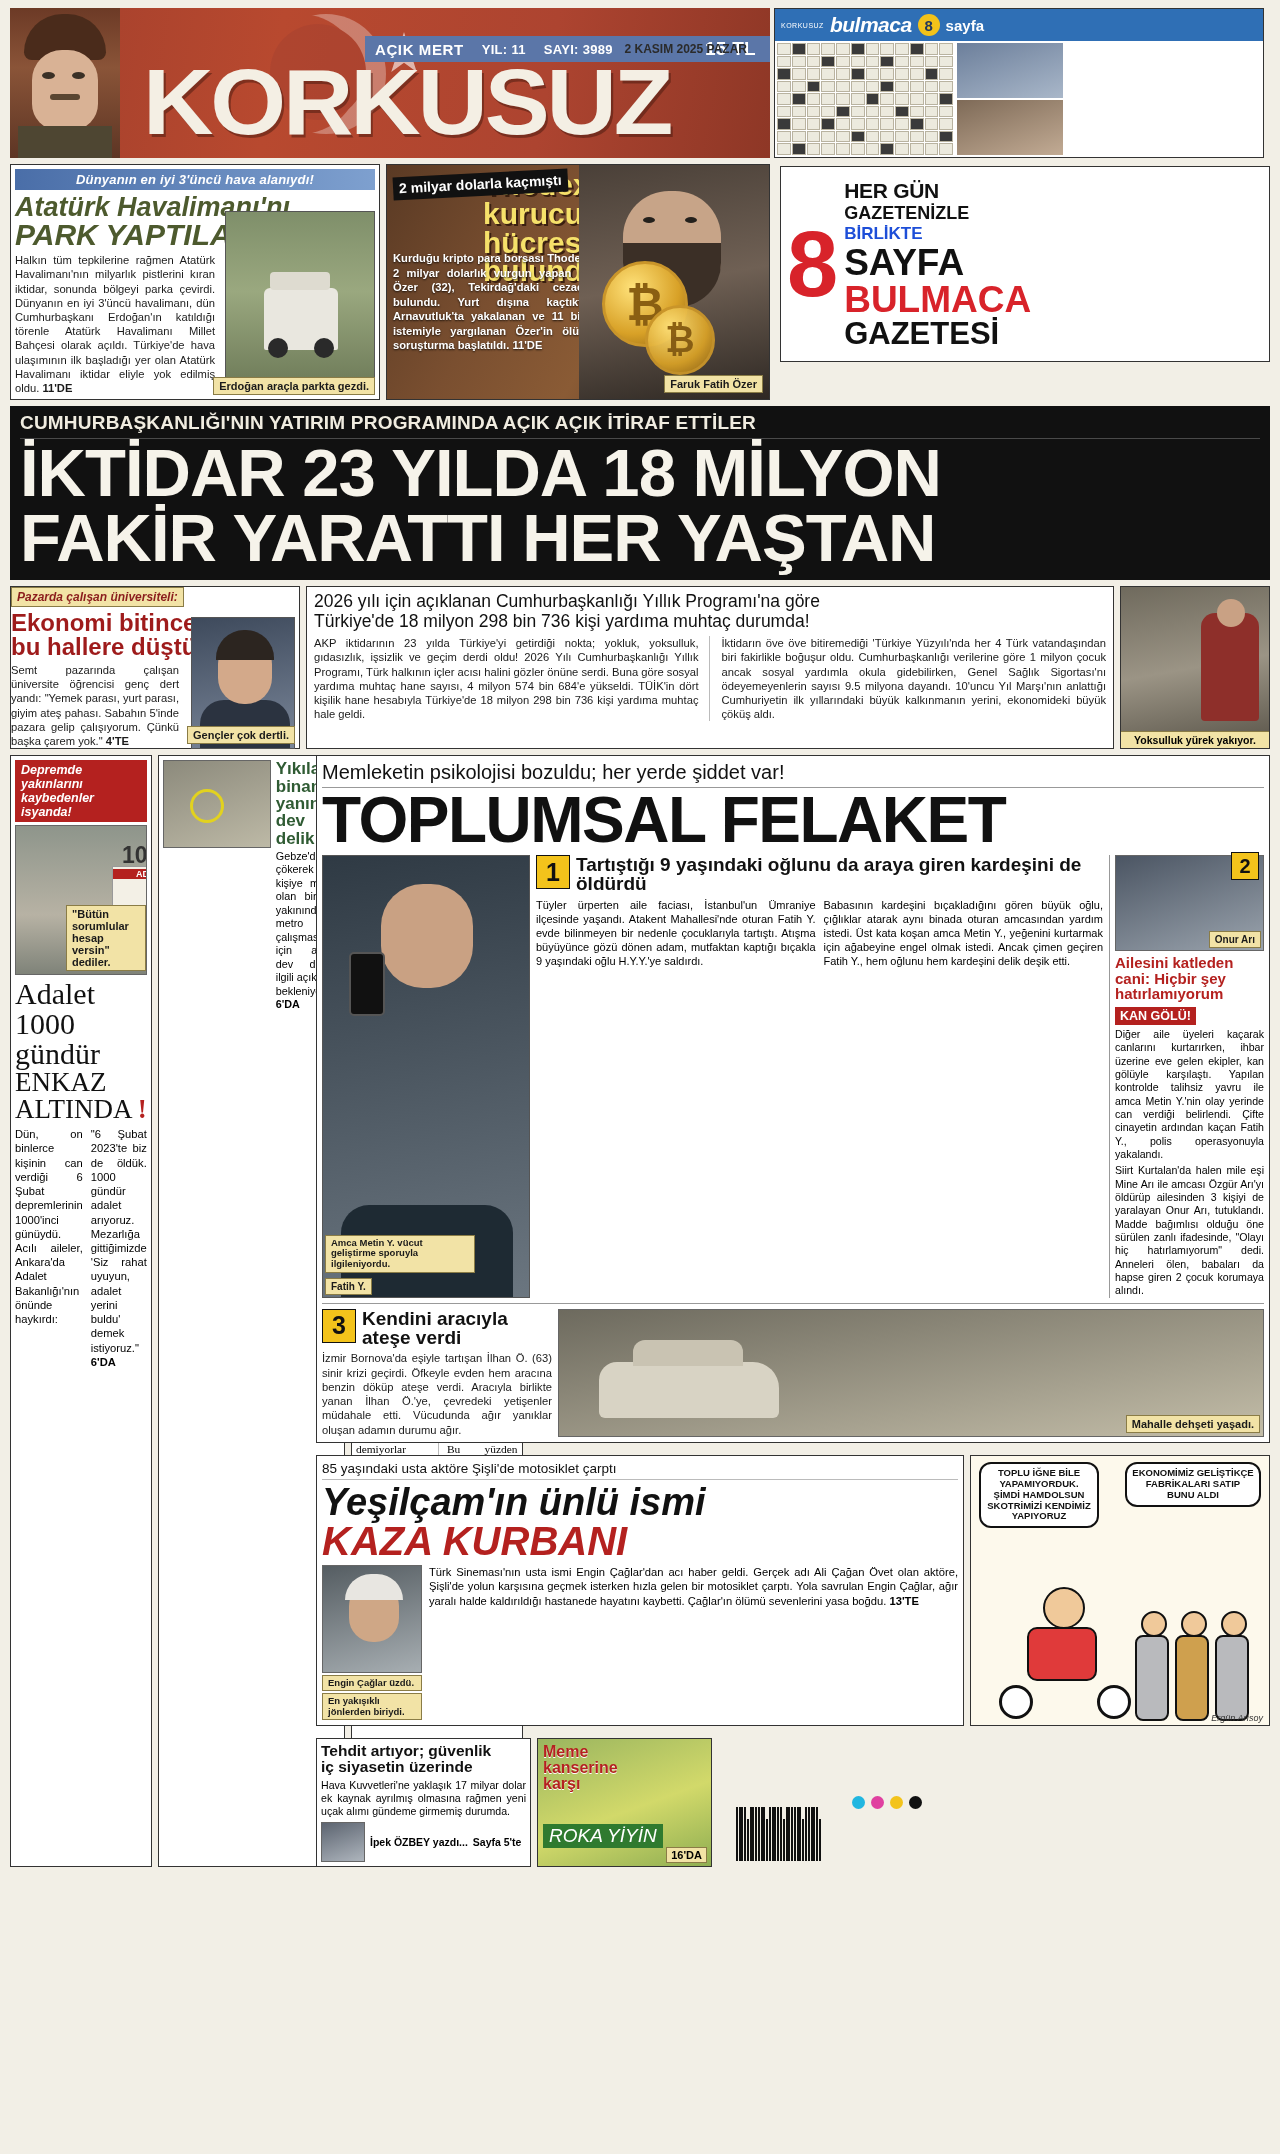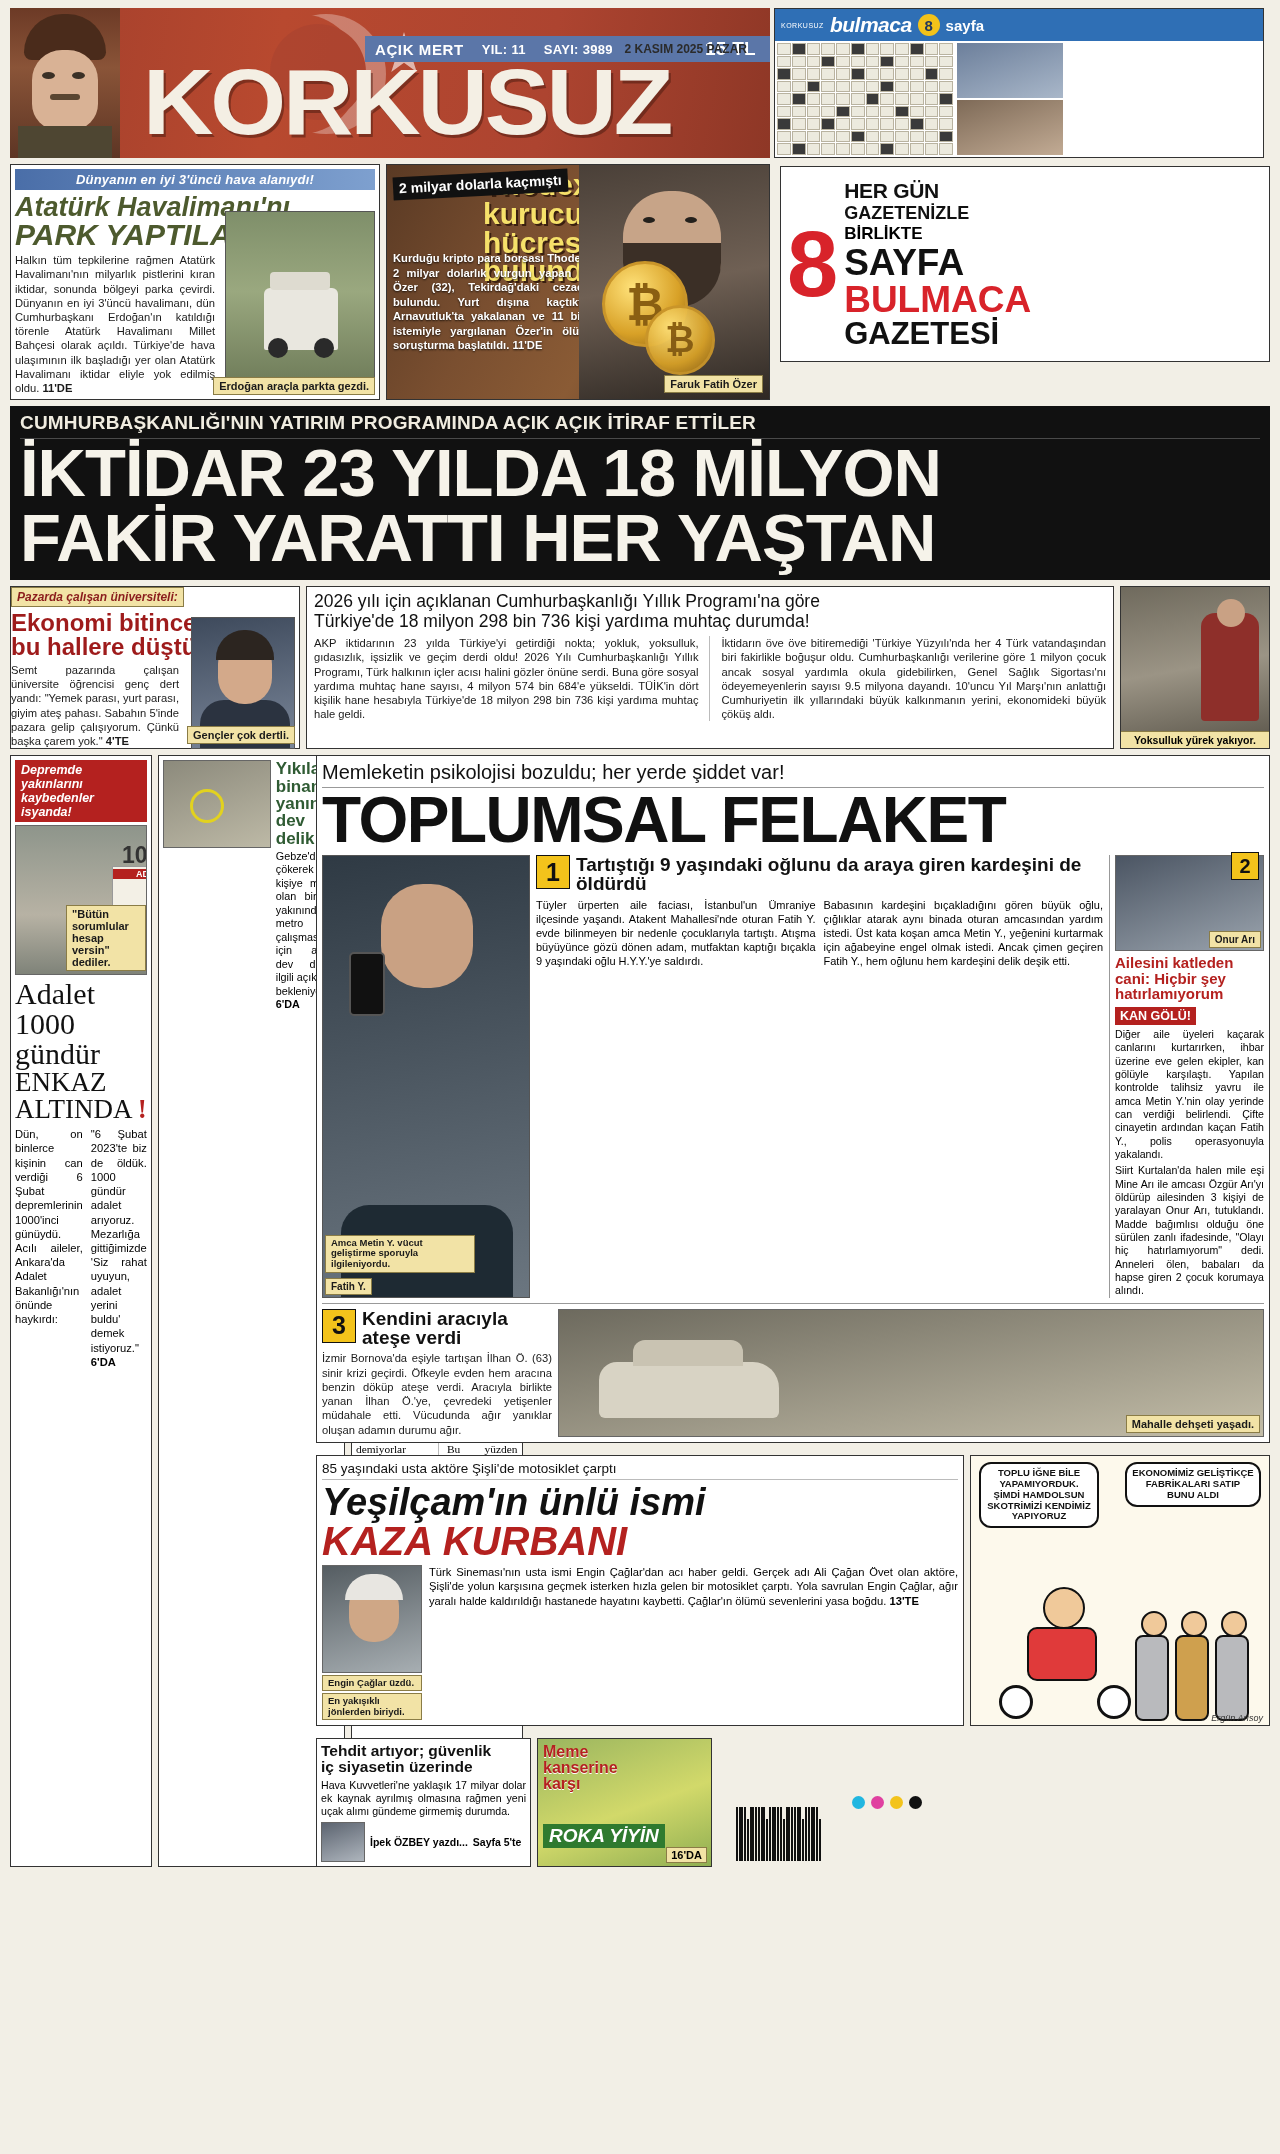--- a/index.html
+++ b/index.html
@@ -113,21 +113,21 @@
     display:flex; align-items:stretch; padding:4px 6px;
   }
   .big8 {
     font-size:92px; font-weight:bold; color:#d8232a; line-height:.92;
     font-family:"Liberation Sans", sans-serif;
     display:flex; align-items:center;
   }
   .promo8-txt{ flex:1; padding-left:6px; display:flex; flex-direction:column; justify-content:center;}
   .promo8-txt .l1{ font-size:21px; font-weight:bold; color:#111; letter-spacing:-.3px;}
   .promo8-txt .l2{ font-size:18px; font-weight:bold; color:#111; }
-  .promo8-txt .l3{ font-size:17px; font-weight:bold; color:#000000; }
+  .promo8-txt .l3{ font-size:17px; font-weight:bold; color:#1d4ed8; }
   .promo8-txt .l4{ font-size:37px; font-weight:bold; color:#111; line-height:1;}
   .promo8-txt .l5{ font-size:37px; font-weight:bold; color:#d8232a; line-height:1;}
   .promo8-txt .l6{ font-size:31px; font-weight:bold; color:#111; line-height:1;}
 
   
   .toprow{ display:flex; gap:6px; margin-top:4px; }
   .story-ataturk{ width:370px; border:1.5px solid #333; background:#fff; position:relative; padding:4px;}
   .kicker-blue{
     background:linear-gradient(90deg,#4a6ea8,#7ea0cf);
     color:#fff; font-weight:bold; font-size:13px; text-align:center;
@@ -321,21 +321,21 @@
   .footrow{ display:flex; gap:6px; margin-top:6px; align-items:stretch;}
   .tehdit{ width:215px; border:1.5px solid #333; background:#fff; padding:4px;}
   .tehdit-hd{ font-size:15.5px; font-weight:bold; color:#111; line-height:1.05;}
   .tehdit-b{ font-size:10.6px; line-height:1.26; margin-top:3px; text-align:justify;}
   .tehdit-f{ display:flex; gap:5px; align-items:center; margin-top:3px;}
   .tehdit-ph{ width:44px;height:40px; background:linear-gradient(160deg,#5c6470,#aeb5bd); border:1px solid #666;}
   .meme{ width:175px; border:1.5px solid #333; position:relative; overflow:hidden;
     background:linear-gradient(160deg,#9ab55f,#d2d96a 55%,#8fae52);}
   .meme-hd{ position:absolute; left:5px; top:5px; font-size:16px; font-weight:bold; color:#b4211f; line-height:1.0;
     text-shadow:0 1px 0 #fff;}
-  .meme-roka{ position:absolute; left:5px; bottom:18px; background:#2f7a2f; color:#fff; font-weight:bold;
+  .meme-roka{ position:absolute; left:5px; bottom:18px; background:#2f7a2f; color:#fff; font-weight:normal;
     font-size:19px; padding:1px 6px; font-style:italic;}
   .meme-pg{ position:absolute; right:4px; bottom:3px; font-size:11px; font-weight:bold; background:#f2e3a6;
     border:1px solid #8a7c46; padding:1px 4px;}
   .barcode{ width:120px; display:flex; align-items:flex-end; justify-content:center; gap:1px; padding-bottom:6px;}
   .barcode i{ display:block; width:2px; height:54px; background:#111;}
   .barcode i.w{ width:4px;} .barcode i.s{ height:42px;}
   .dots{ display:flex; gap:6px; align-items:center; padding-left:8px;}
   .dots i{ width:13px;height:13px;border-radius:50%; display:block;}
 </style>
 </head>

